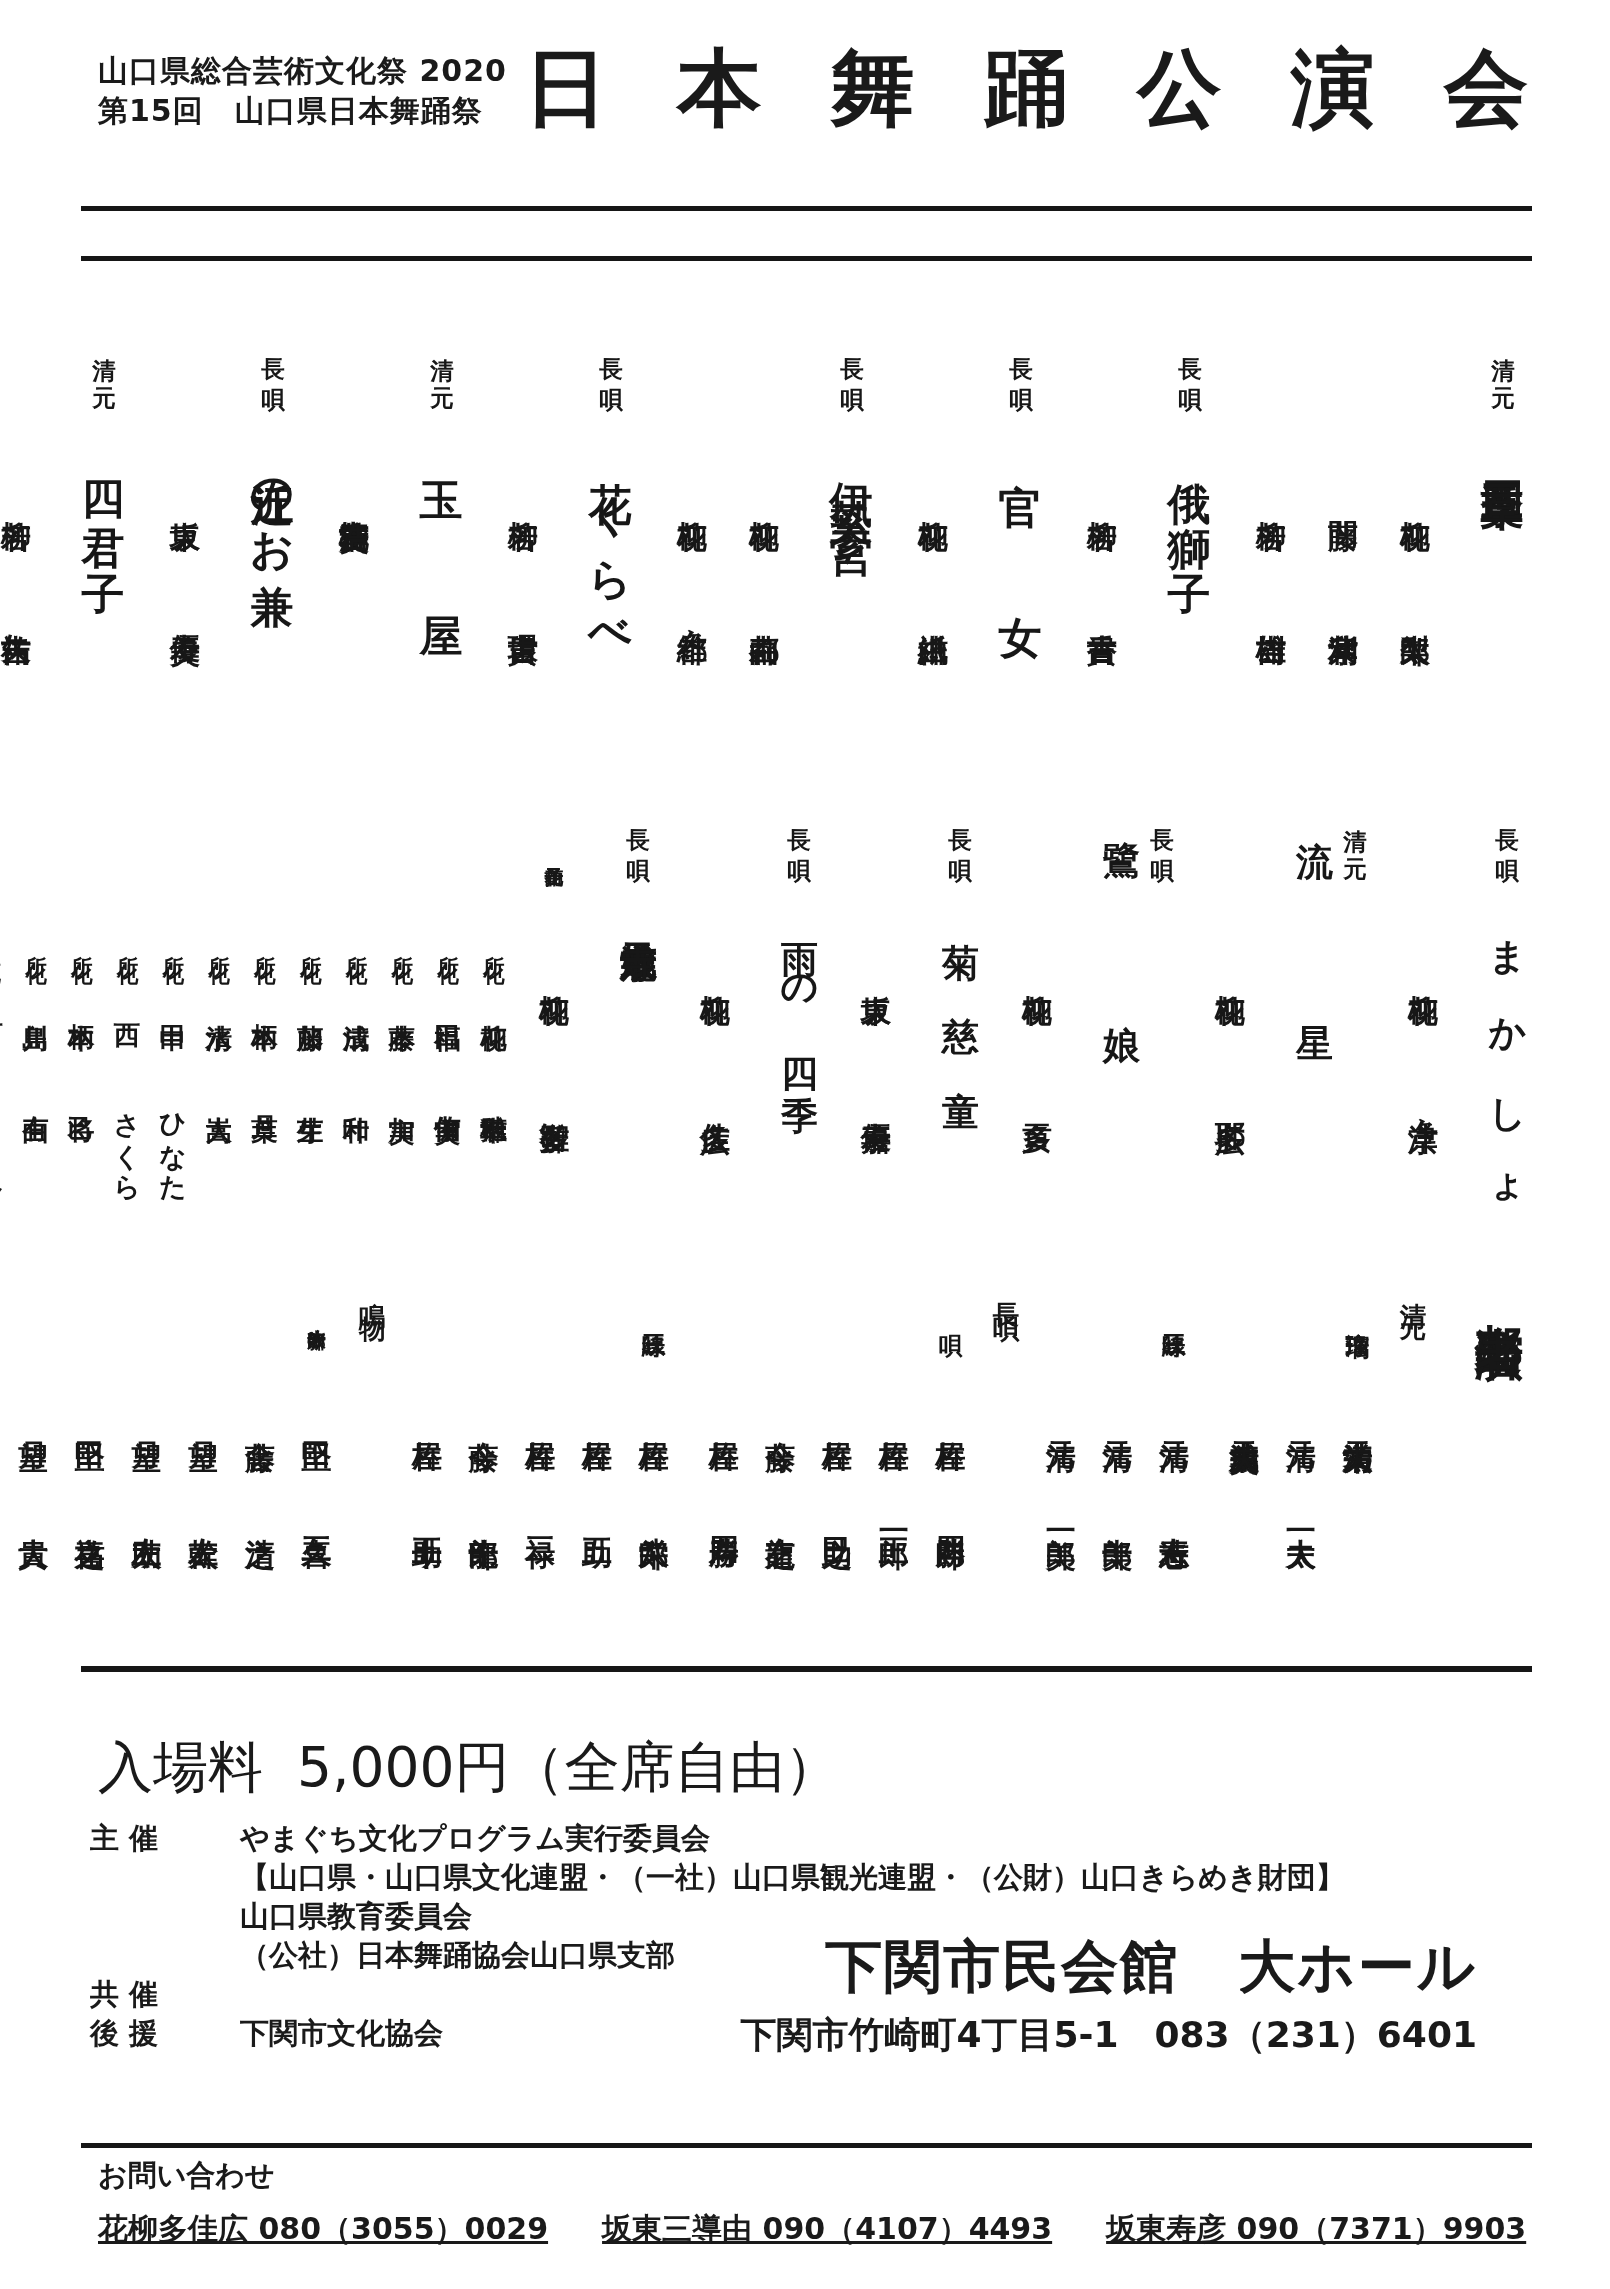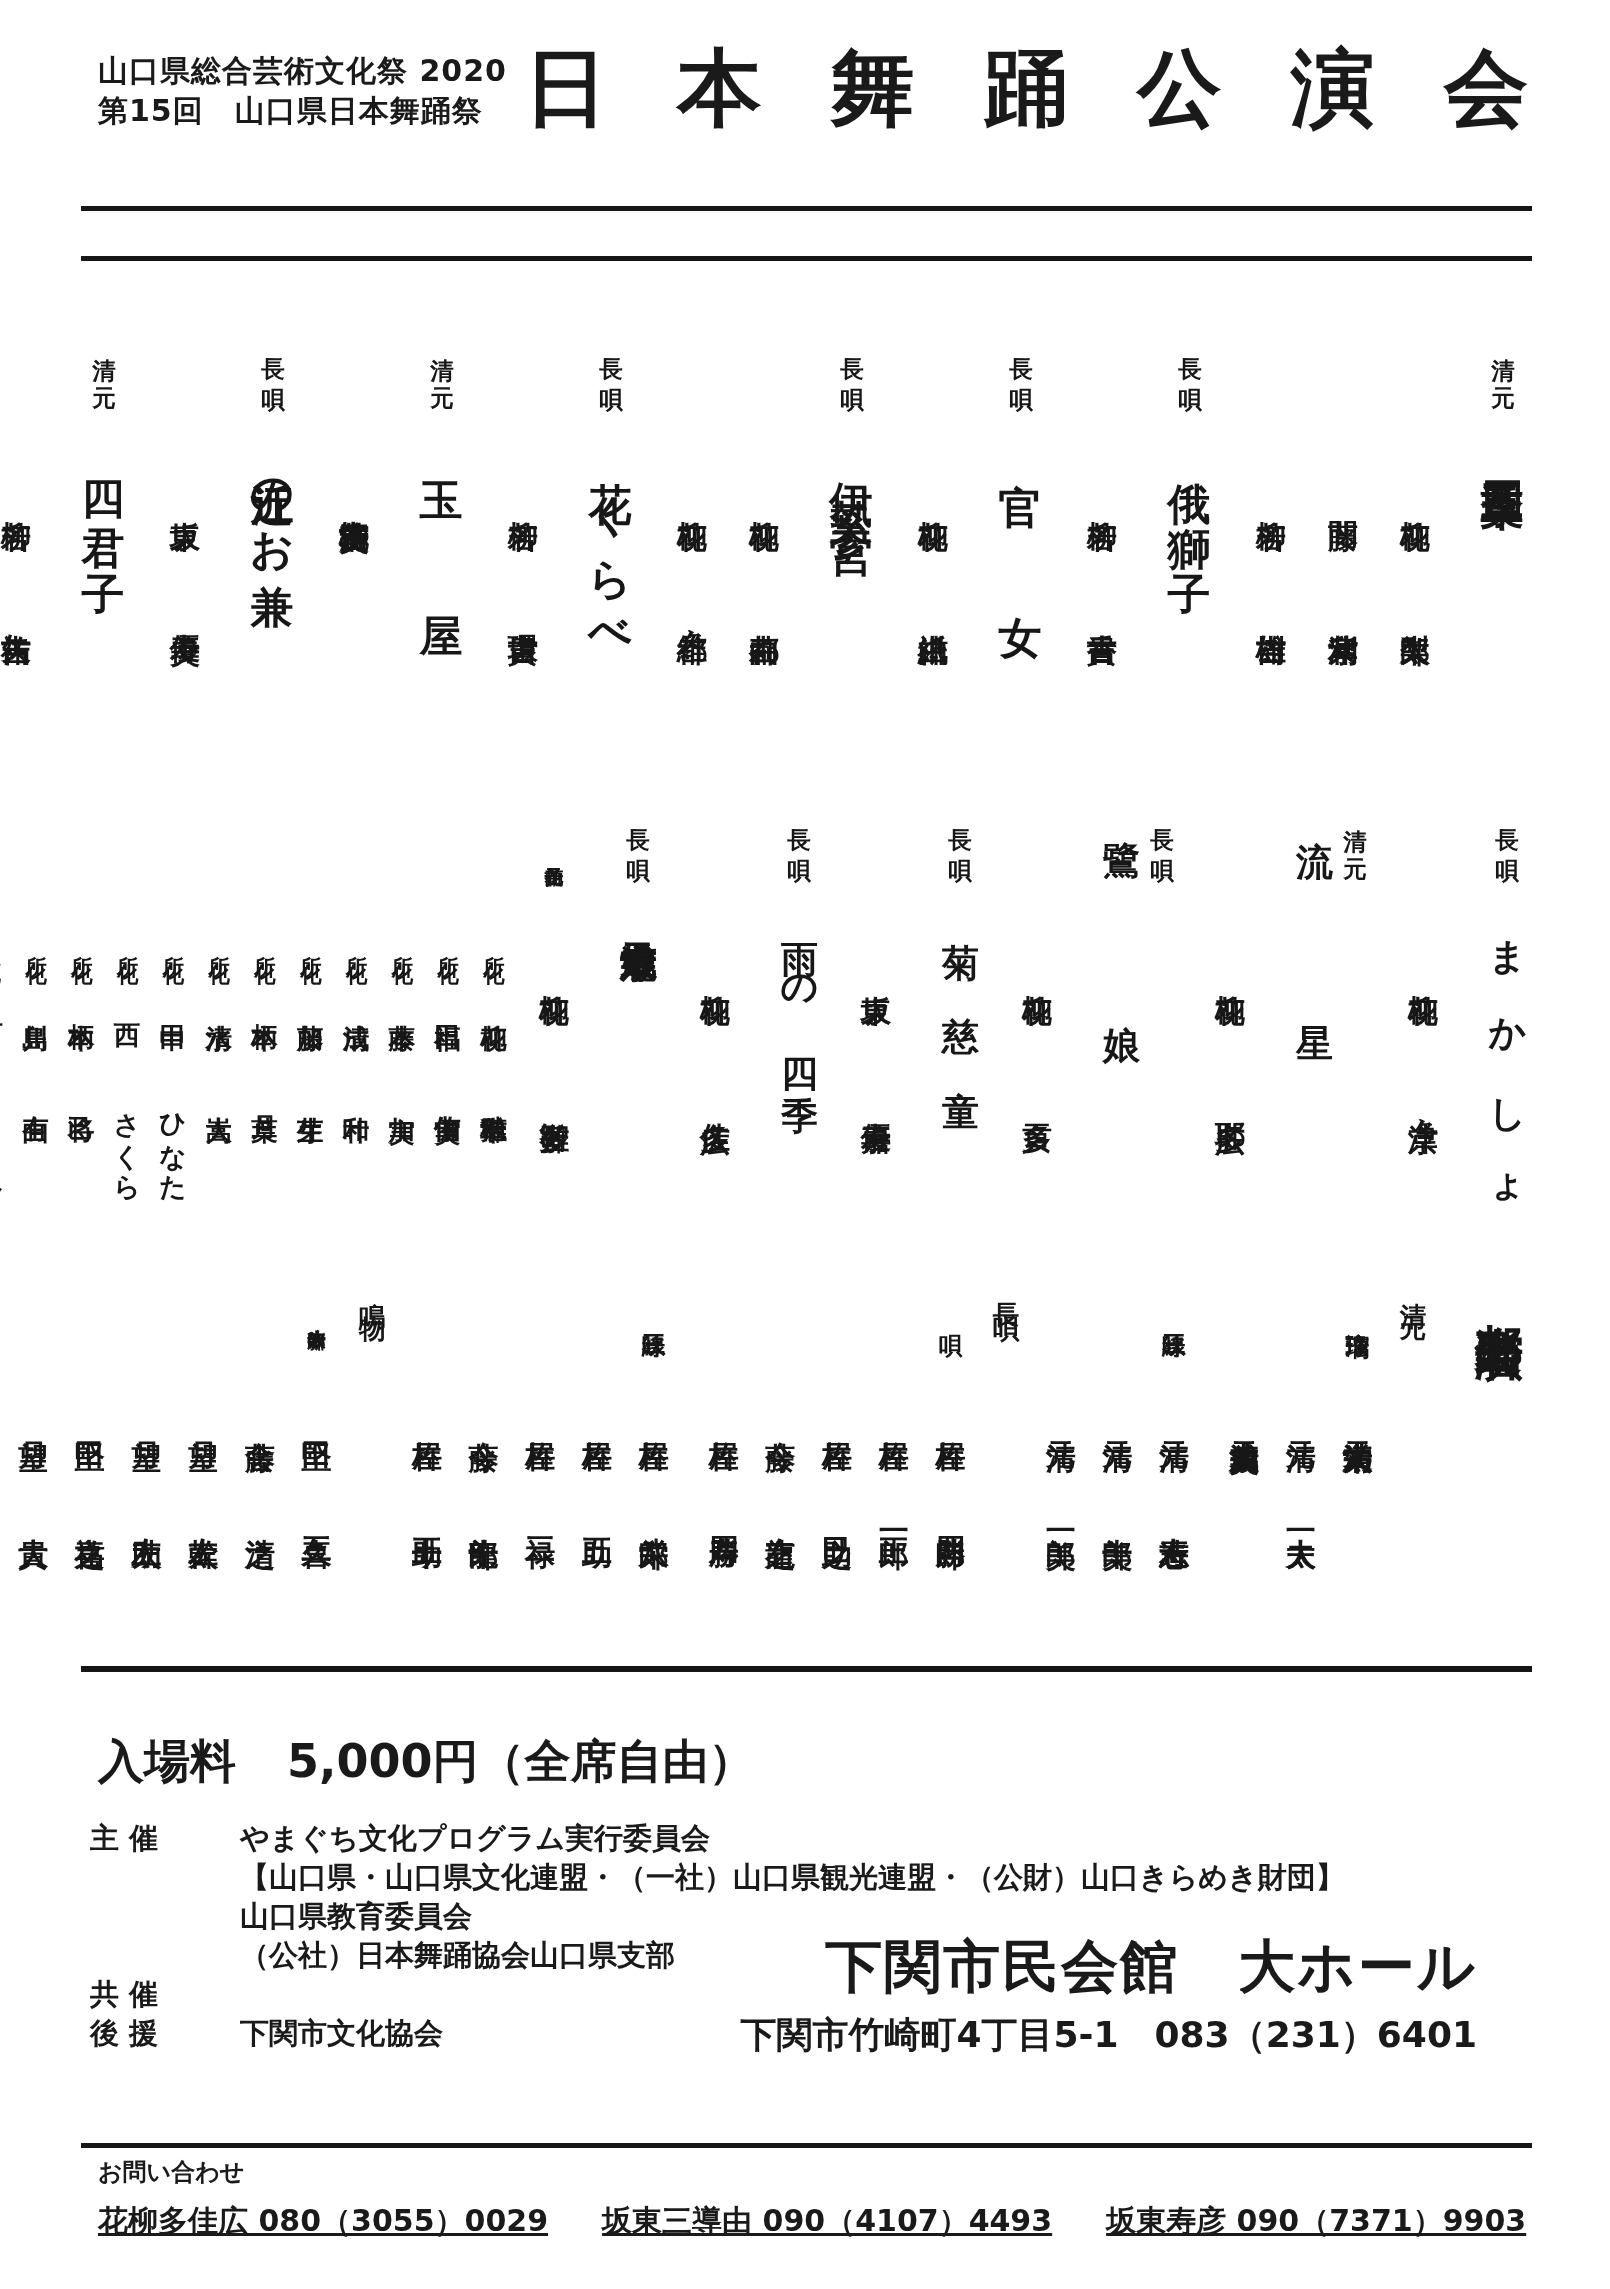--- a/index.html
+++ b/index.html
@@ -46,28 +46,28 @@
   #row3 .gcol{margin-left:17.6px;font-size:26.5px;letter-spacing:13.7px;}
   #row3 .rtitle{margin-left:35px;padding-top:2.9px;}
   #row3 .pcol{padding-top:137px;}
   #row3 .pcol.withann{padding-top:34px;}
   #row3 .ann{height:103px;font-size:23.5px;}
   #row3 .rt-kaimei .ann{font-size:18.6px;}
   #row3 .sn{height:61px}
   #row3 .gn{margin-top:35px}
   #row3 .subgap{margin-right:29px;}
   
-  .ticket{position:absolute;left:98px;top:1731px;display:flex;gap:51px;font-size:46px;font-weight:700;}
+  .ticket{position:absolute;left:98px;top:1731px;display:flex;gap:34px;font-size:55px;font-weight:400;}
   .credits{position:absolute;left:90px;top:1819px;font-size:29px;font-weight:700;}
   .credit-row{display:grid;grid-template-columns:150px auto;line-height:39px;}
   .venue{position:absolute;right:133px;top:1929px;text-align:right;font-weight:700;}
   .venue-name{font-size:57px;letter-spacing:2px;}
   .venue-address{font-size:36px;margin-top:5px;}
   .contact{position:absolute;left:98px;top:2156px;font-weight:700;}
-  .contact-label{font-size:24px;}
+  .contact-label{font-size:29px;}
   .contact-entries{display:flex;gap:54px;font-size:30px;margin-top:13px;text-decoration:underline;}
 </style>
 </head>
 <body>
 
 <div class="page">
 
   <div class="festival">
     <div>山口県総合芸術文化祭 2020</div>
     <div>第15回　山口県日本舞踊祭</div>

